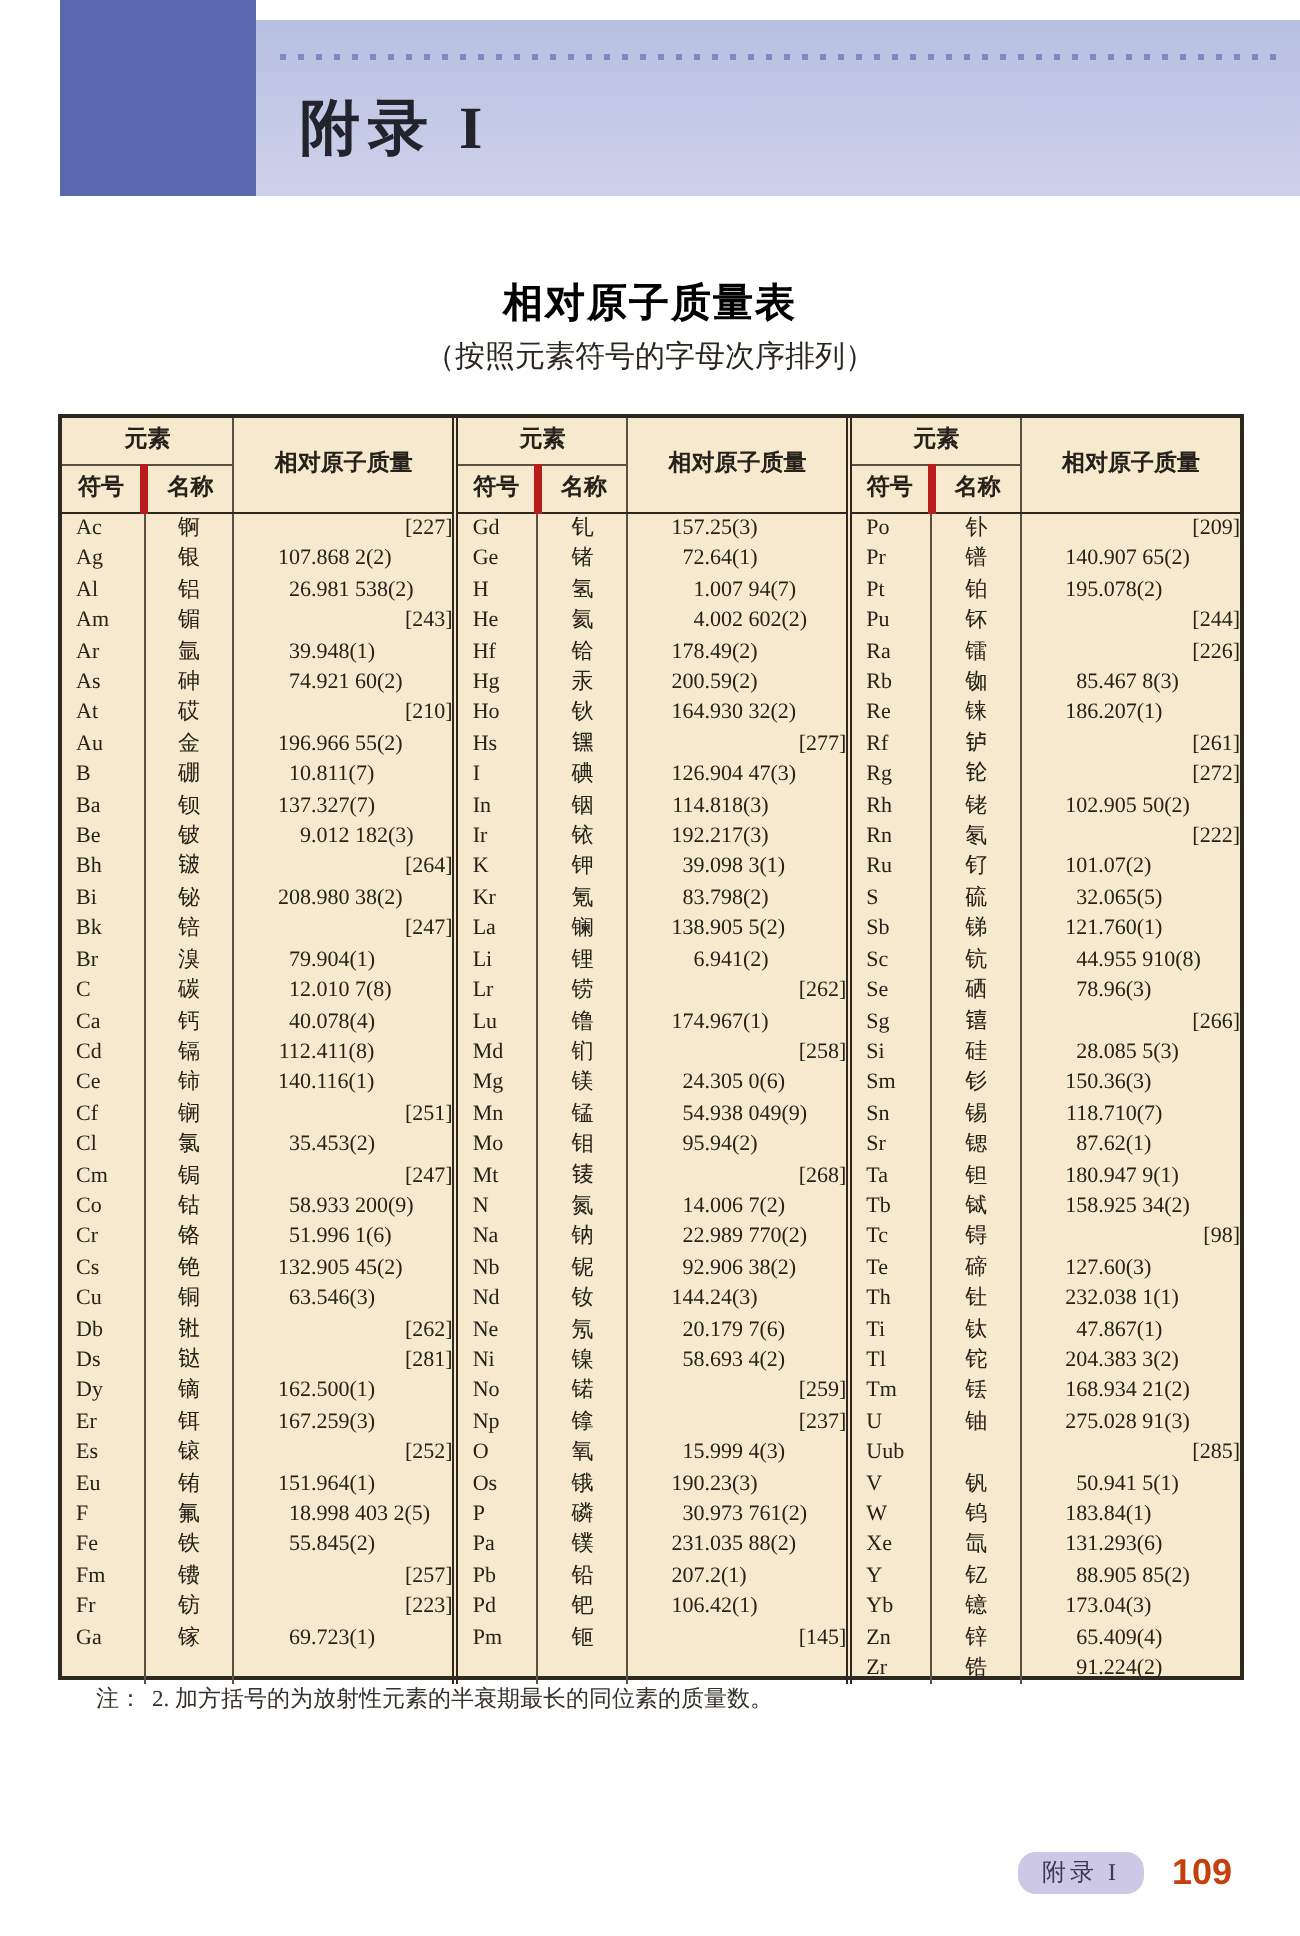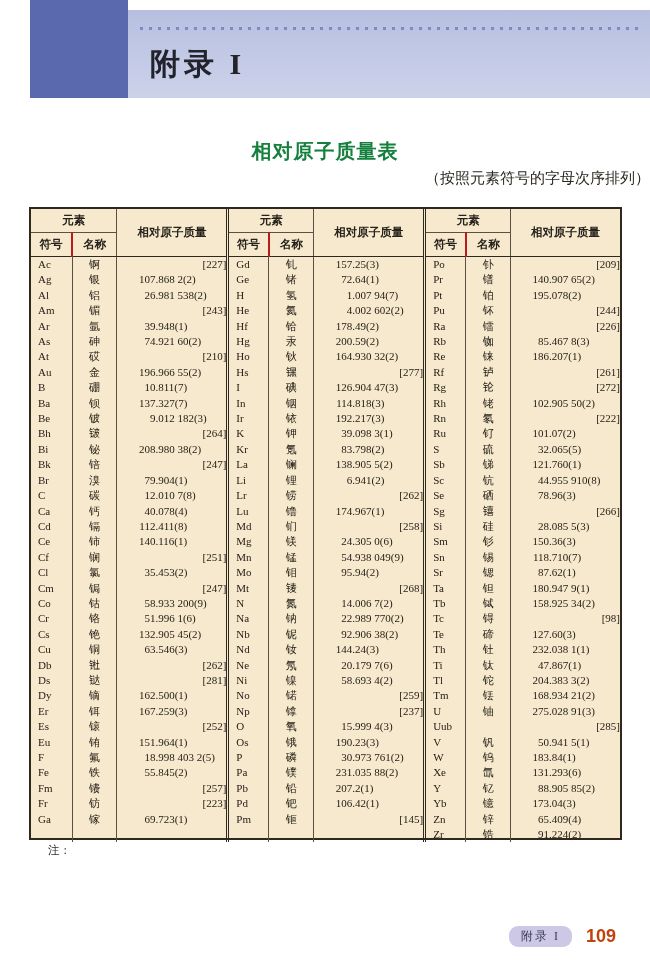--- a/index.html
+++ b/index.html
@@ -21,43 +21,43 @@
     position:absolute;left:140px;top:27px;width:500px;height:3px;
     background-image:repeating-linear-gradient(90deg,#7f8ac4 0 3px,rgba(0,0,0,0) 3px 9px);
   }
   .appendix-label{
     position:absolute;left:150px;top:44px;font-size:30px;font-weight:bold;
     color:#23232e;letter-spacing:4px;
   }
   
   .page-title{
     position:absolute;left:0;top:138px;width:650px;text-align:center;
-    font-size:20px;font-weight:bold;color:#15803d;letter-spacing:1px;
+    font-size:20px;font-weight:bold;color:#000000;letter-spacing:1px;
   }
   .page-subtitle{
-    position:absolute;left:0;top:169px;width:650px;text-align:right;
+    position:absolute;left:0;top:169px;width:650px;text-align:center;
     font-size:15px;color:#2a261f;
   }
   
   .table-outer{
     position:absolute;left:29px;top:207px;width:593px;height:633px;
     box-sizing:border-box;border:2px solid #2f281f;background:#f6e9cd;
     display:flex;align-items:stretch;
   }
   table.group{
     flex:1 1 0;border-collapse:collapse;table-layout:fixed;
     font-size:11px;line-height:15.4px;height:100%;padding-left:38px;
   }
   table.group + table.group{border-left:3px double #2f281f;}
   col.c-sym{width:21%;} col.c-name{width:23%;} col.c-mass{width:56%;}
   th{font-weight:bold;font-size:11.5px;color:#26211a;padding:0;}
   th.h-elem{height:23px;border-bottom:1px solid #5c5044;}
   th.h-mass{border-left:1px solid #5c5044;border-bottom:1.5px solid #2f281f;}
   th.h-sub{height:23px;border-bottom:1.5px solid #2f281f;}
-  th.h-sub.bl{border-left:2px solid #b91c1c;}
+  th.h-sub.bl{border-left:4px solid #b91c1c;}
   td{padding:0;height:15.4px;vertical-align:middle;}
   td.sym{padding-left:7px;text-align:left;border-right:1px solid #5c5044;font-size:11px;}
   td.name{text-align:center;border-right:1px solid #5c5044;font-size:11px;}
   td.mass{white-space:nowrap;}
   .massline{display:flex;align-items:baseline;}
   .massline.center{justify-content:flex-end;}
   .mi{flex:0 0 38px;text-align:right;display:inline-block;}
   .mr{flex:1 1 auto;text-align:left;display:inline-block;}
   tr.filler td{height:15px;}
   
@@ -1248,18 +1248,19 @@
               <span class="mr">.224(2)</span>
             </div>
           </td>
         </tr>
       </tbody>
     </table>
   </div>
 
 <div class="notes">
   <span class="note-label">注：</span>
+  <div class="note-item">2. 加方括号的为放射性元素的半衰期最长的同位素的质量数。</div>
 </div>
 
 <div class="footer">
   <span class="footer-pill">附录 I</span>
   <span class="page-number">109</span>
 </div>
 
 </body></html>

